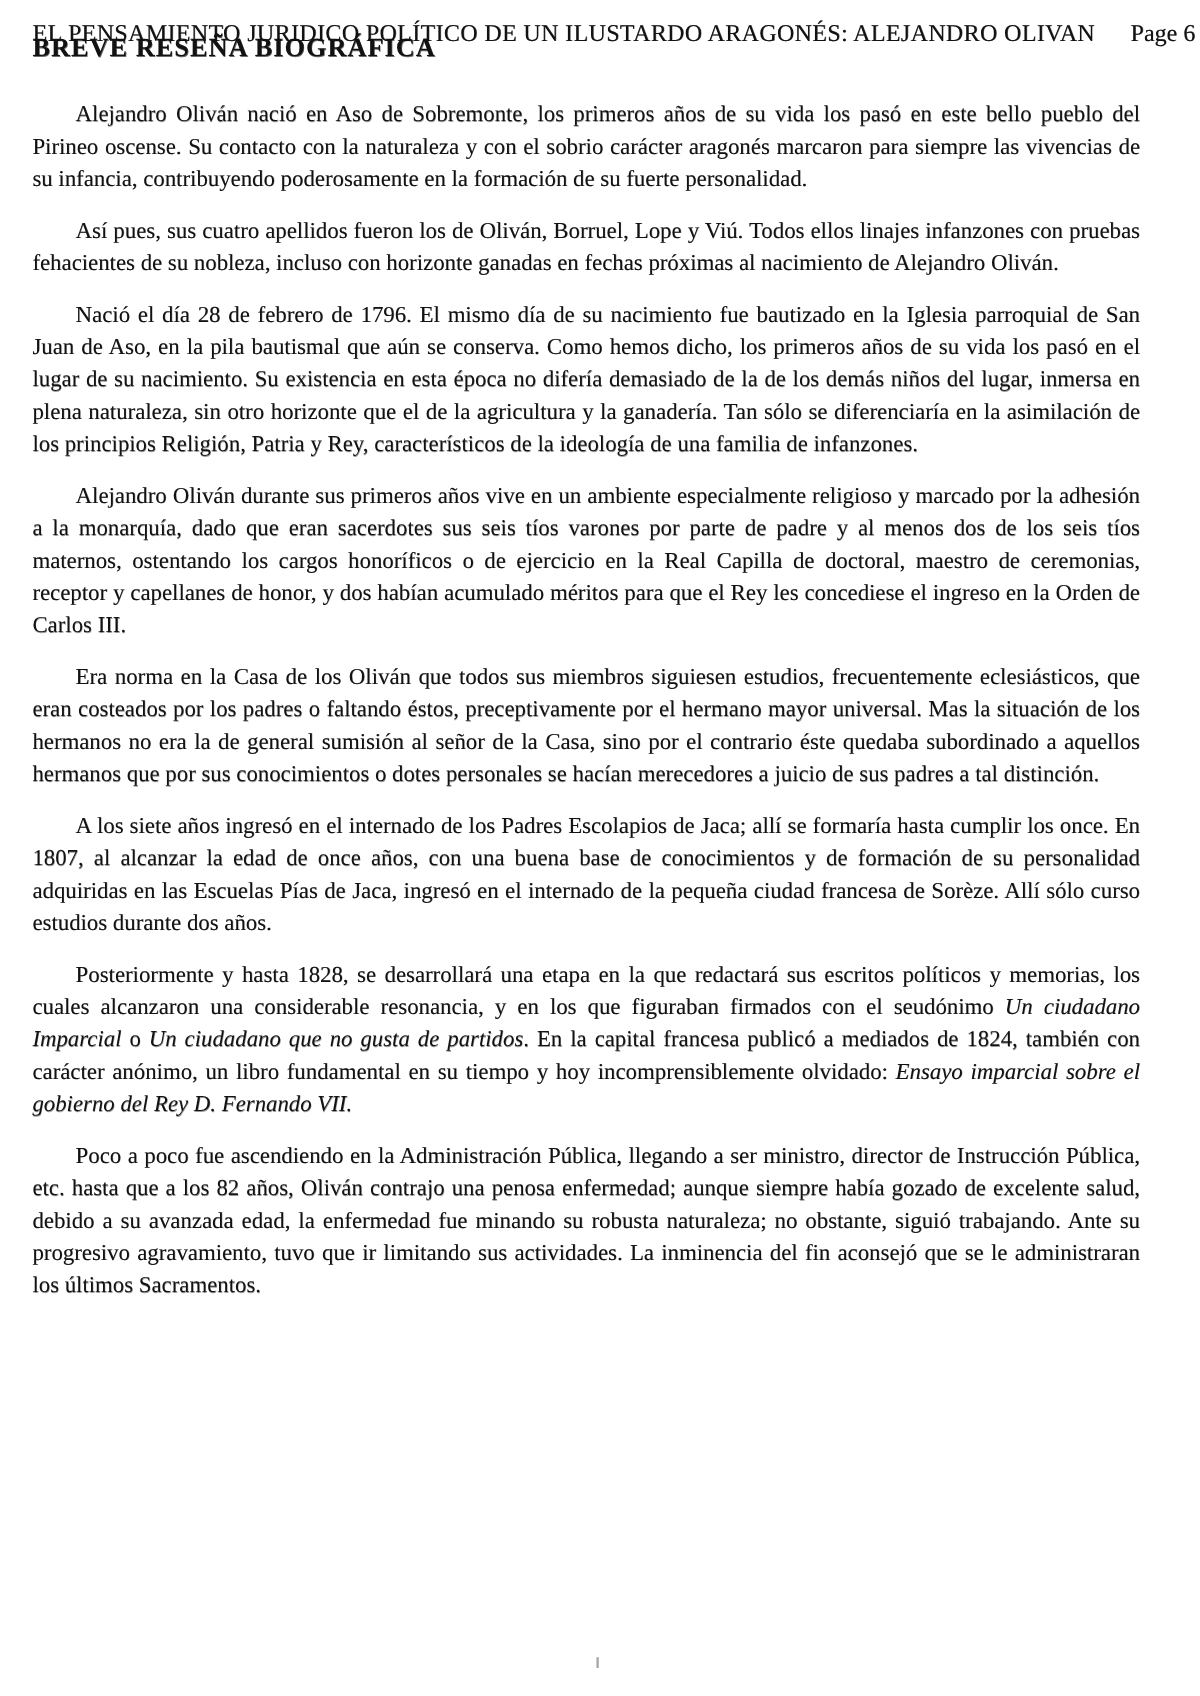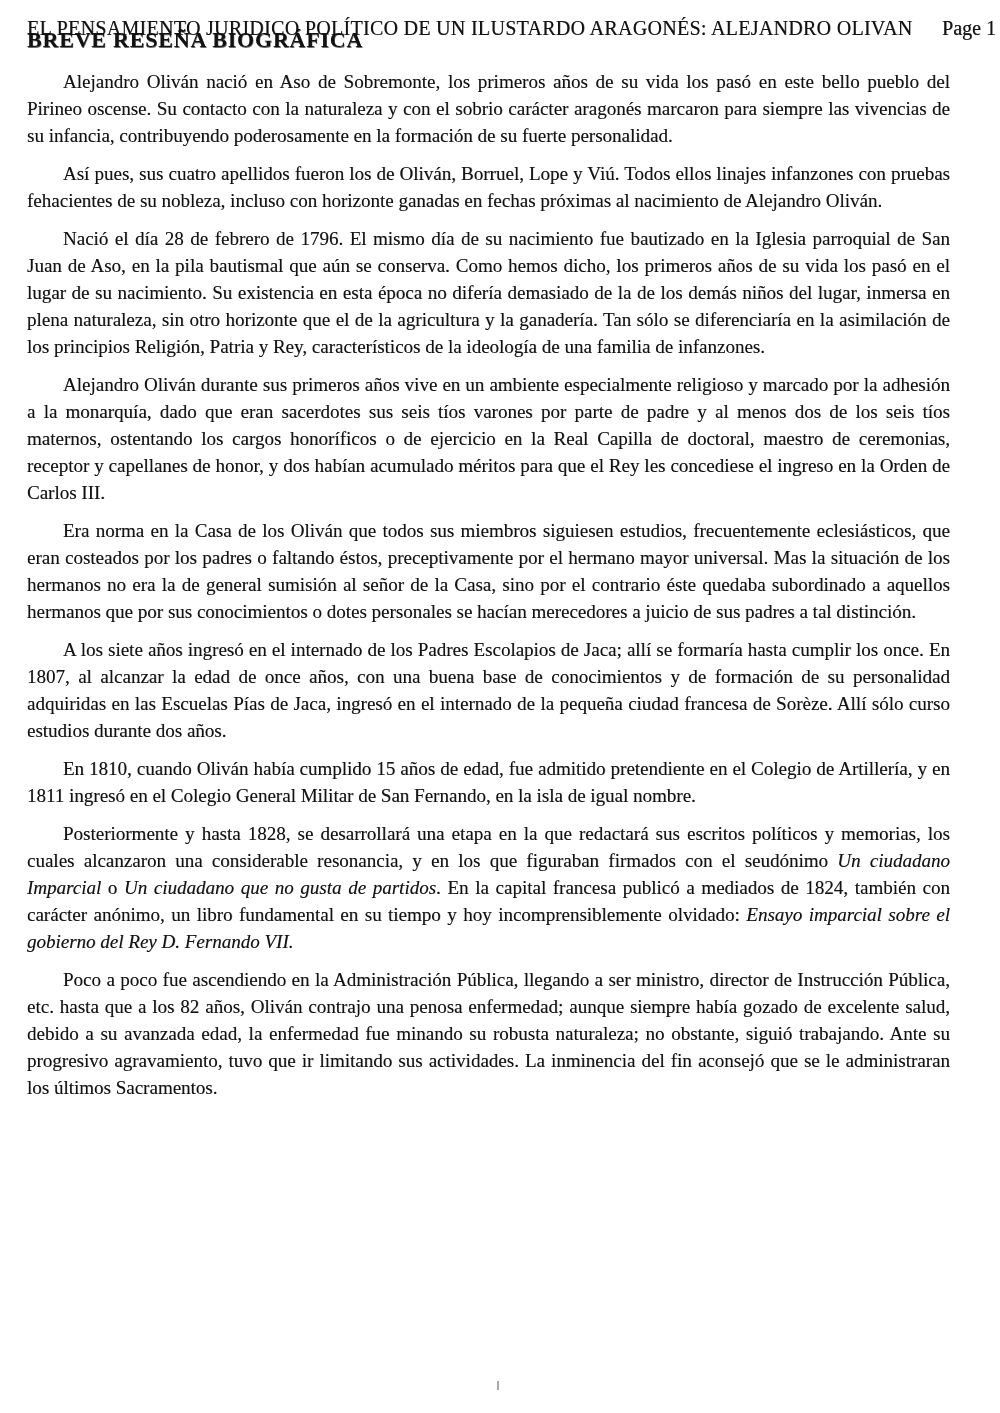--- a/index.html
+++ b/index.html
@@ -50,21 +50,21 @@
     text-shadow: 0.5px 0.5px 0 rgba(10,10,10,0.6);
   }
   
   .body-text {
     position: absolute;
     top: 66px;
     left: 27px;
     width: 923px;
   }
   .para {
-    margin: 2px 0 11px 0;
+    margin: 16px 0 11px 0;
     font-size: 19px;
     line-height: 27px;
     text-align: justify;
     text-align-last: left;
     text-indent: 36px;
     text-shadow: 0.35px 0.35px 0 rgba(25,25,25,0.45);
   }
   .para em {
     font-style: italic;
   }
@@ -78,32 +78,31 @@
     background: #a9a9a9;
   }
 </style>
 </head>
 <body>
 
 <div class="page">
 
   <div class="running-title-row">
     <span class="running-title">EL PENSAMIENTO JURIDICO POLÍTICO DE UN ILUSTARDO ARAGONÉS: ALEJANDRO OLIVAN</span>
-    <span class="page-number">Page 1</span>
+    <span class="page-number">Page 6</span>
   </div>
 
   <h1 class="section-title">BREVE RESEÑA BIOGRÁFICA</h1>
 
   <main class="body-text">
       <p class="para"><span>Alejandro Oliván nació en Aso de Sobremonte, los primeros años de su vida los pasó en este bello pueblo del Pirineo oscense. Su contacto con la naturaleza y con el sobrio carácter aragonés marcaron para siempre las vivencias de su infancia, contribuyendo poderosamente en la formación de su fuerte personalidad.</span></p>
       <p class="para"><span>Así pues, sus cuatro apellidos fueron los de Oliván, Borruel, Lope y Viú. Todos ellos linajes infanzones con pruebas fehacientes de su nobleza, incluso con horizonte ganadas en fechas próximas al nacimiento de Alejandro Oliván.</span></p>
       <p class="para"><span>Nació el día 28 de febrero de 1796. El mismo día de su nacimiento fue bautizado en la Iglesia parroquial de San Juan de Aso, en la pila bautismal que aún se conserva. Como hemos dicho, los primeros años de su vida los pasó en el lugar de su nacimiento. Su existencia en esta época no difería demasiado de la de los demás niños del lugar, inmersa en plena naturaleza, sin otro horizonte que el de la agricultura y la ganadería. Tan sólo se diferenciaría en la asimilación de los principios Religión, Patria y Rey, característicos de la ideología de una familia de infanzones.</span></p>
       <p class="para"><span>Alejandro Oliván durante sus primeros años vive en un ambiente especialmente religioso y marcado por la adhesión a la monarquía, dado que eran sacerdotes sus seis tíos varones por parte de padre y al menos dos de los seis tíos maternos, ostentando los cargos honoríficos o de ejercicio en la Real Capilla de doctoral, maestro de ceremonias, receptor y capellanes de honor, y dos habían acumulado méritos para que el Rey les concediese el ingreso en la Orden de Carlos III.</span></p>
       <p class="para"><span>Era norma en la Casa de los Oliván que todos sus miembros siguiesen estudios, frecuentemente eclesiásticos, que eran costeados por los padres o faltando éstos, preceptivamente por el hermano mayor universal. Mas la situación de los hermanos no era la de general sumisión al señor de la Casa, sino por el contrario éste quedaba subordinado a aquellos hermanos que por sus conocimientos o dotes personales se hacían merecedores a juicio de sus padres a tal distinción.</span></p>
       <p class="para"><span>A los siete años ingresó en el internado de los Padres Escolapios de Jaca; allí se formaría hasta cumplir los once. En 1807, al alcanzar la edad de once años, con una buena base de conocimientos y de formación de su personalidad adquiridas en las Escuelas Pías de Jaca, ingresó en el internado de la pequeña ciudad francesa de Sorèze. Allí sólo curso estudios durante dos años.</span></p>
-      <p class="para"><span>En 1810, cuando Oliván había cumplido 15 años de edad, fue admitido pretendiente en el Colegio de Artillería, y en 1811 ingresó en el Colegio General Militar de San Fernando, en la isla de igual nombre.</span></p>
       <p class="para"><span>Posteriormente y hasta 1828, se desarrollará una etapa en la que redactará sus escritos políticos y memorias, los cuales alcanzaron una considerable resonancia, y en los que figuraban firmados con el seudónimo </span><em>Un ciudadano Imparcial</em><span> o </span><em>Un ciudadano que no gusta de partidos</em><span>. En la capital francesa publicó a mediados de 1824, también con carácter anónimo, un libro fundamental en su tiempo y hoy incomprensiblemente olvidado: </span><em>Ensayo imparcial sobre el gobierno del Rey D. Fernando VII.</em></p>
       <p class="para"><span>Poco a poco fue ascendiendo en la Administración Pública, llegando a ser ministro, director de Instrucción Pública, etc. hasta que a los 82 años, Oliván contrajo una penosa enfermedad; aunque siempre había gozado de excelente salud, debido a su avanzada edad, la enfermedad fue minando su robusta naturaleza; no obstante, siguió trabajando. Ante su progresivo agravamiento, tuvo que ir limitando sus actividades. La inminencia del fin aconsejó que se le administraran los últimos Sacramentos.</span></p>
     </main>
 
   <div class="bottom-tick"></div>
 
 </div>
 
 </body></html>

